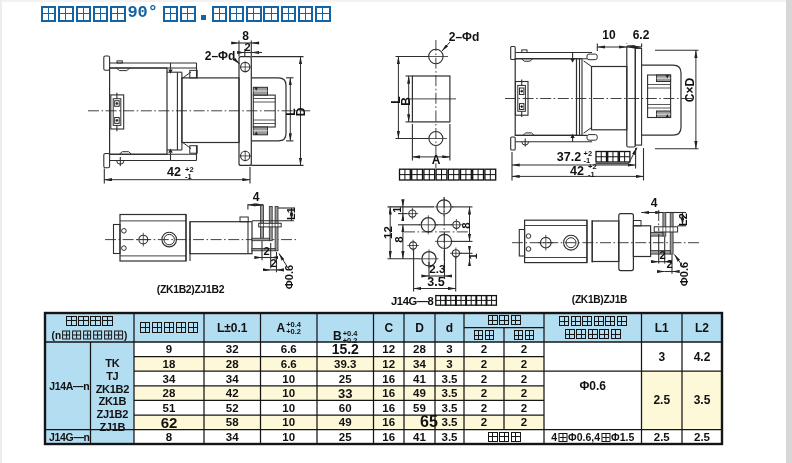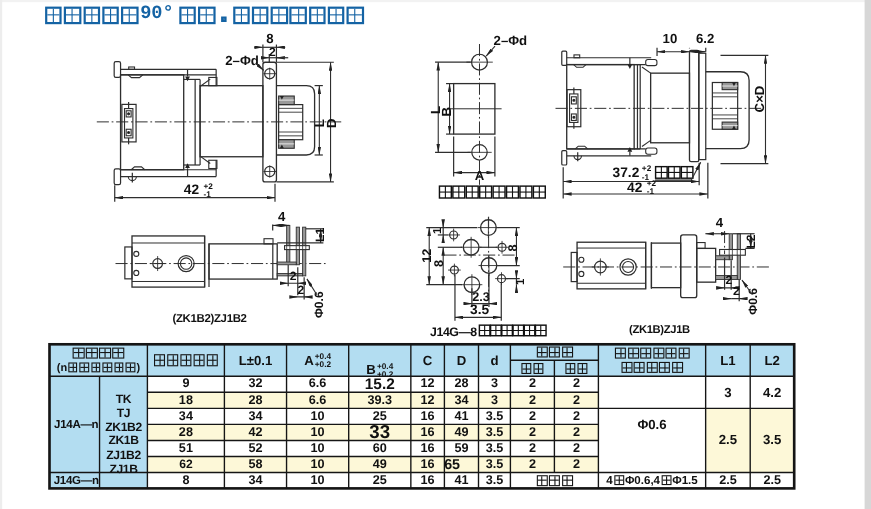--- a/index.html
+++ b/index.html
@@ -527,56 +527,56 @@
     <div class="t" style="left:112.3px;top:388.6px;font-size:11px;letter-spacing:-0.3px">ZK1B2</div>
     <div class="t" style="left:112.3px;top:401.4px;font-size:11px;letter-spacing:-0.3px">ZK1B</div>
     <div class="t" style="left:112.3px;top:414.2px;font-size:11px;letter-spacing:-0.3px">ZJ1B2</div>
     <div class="t" style="left:112.3px;top:427px;font-size:11px;letter-spacing:-0.3px">ZJ1B</div>
     <div class="t" style="left:69.3px;top:436.8px;font-size:10.5px;letter-spacing:-0.3px">J14G—n</div>
     <div class="t" style="left:169.0px;top:349.3px;font-size:11.5px">9</div>
     <div class="t" style="left:169.0px;top:363.9px;font-size:11.5px">18</div>
     <div class="t" style="left:169.0px;top:378.5px;font-size:11.5px">34</div>
     <div class="t" style="left:169.0px;top:393.1px;font-size:11.5px">28</div>
     <div class="t" style="left:169.0px;top:407.7px;font-size:11.5px">51</div>
-    <div class="t" style="left:169.0px;top:422.3px;font-size:11px">62</div>
+    <div class="t" style="left:169.0px;top:422.3px;font-size:15px">62</div>
     <div class="t" style="left:169.0px;top:436.8px;font-size:11.5px">8</div>
     <div class="t" style="left:232.25px;top:349.3px;font-size:11.5px">32</div>
     <div class="t" style="left:232.25px;top:363.9px;font-size:11.5px">28</div>
     <div class="t" style="left:232.25px;top:378.5px;font-size:11.5px">34</div>
     <div class="t" style="left:232.25px;top:393.1px;font-size:11.5px">42</div>
     <div class="t" style="left:232.25px;top:407.7px;font-size:11.5px">52</div>
     <div class="t" style="left:232.25px;top:422.3px;font-size:11.5px">58</div>
     <div class="t" style="left:232.25px;top:436.8px;font-size:11.5px">34</div>
     <div class="t" style="left:288.75px;top:349.3px;font-size:11.5px">6.6</div>
     <div class="t" style="left:288.75px;top:363.9px;font-size:11.5px">6.6</div>
     <div class="t" style="left:288.75px;top:378.5px;font-size:11.5px">10</div>
     <div class="t" style="left:288.75px;top:393.1px;font-size:11.5px">10</div>
     <div class="t" style="left:288.75px;top:407.7px;font-size:11.5px">10</div>
     <div class="t" style="left:288.75px;top:422.3px;font-size:11.5px">10</div>
     <div class="t" style="left:288.75px;top:436.8px;font-size:11.5px">10</div>
     <div class="t" style="left:345.25px;top:349.3px;font-size:14px">15.2</div>
     <div class="t" style="left:345.25px;top:363.9px;font-size:11.5px">39.3</div>
     <div class="t" style="left:345.25px;top:378.5px;font-size:11.5px">25</div>
-    <div class="t" style="left:345.25px;top:393.1px;font-size:17px">33</div>
+    <div class="t" style="left:345.25px;top:393.1px;font-size:13px">33</div>
     <div class="t" style="left:345.25px;top:407.7px;font-size:11.5px">60</div>
     <div class="t" style="left:345.25px;top:422.3px;font-size:11.5px">49</div>
     <div class="t" style="left:345.25px;top:436.8px;font-size:11.5px">25</div>
     <div class="t" style="left:388.75px;top:349.3px;font-size:11.5px">12</div>
     <div class="t" style="left:388.75px;top:363.9px;font-size:11.5px">12</div>
     <div class="t" style="left:388.75px;top:378.5px;font-size:11.5px">16</div>
     <div class="t" style="left:388.75px;top:393.1px;font-size:11.5px">16</div>
     <div class="t" style="left:388.75px;top:407.7px;font-size:11.5px">16</div>
     <div class="t" style="left:388.75px;top:422.3px;font-size:11.5px">16</div>
     <div class="t" style="left:388.75px;top:436.8px;font-size:11.5px">16</div>
     <div class="t" style="left:419.5px;top:349.3px;font-size:11.5px">28</div>
     <div class="t" style="left:419.5px;top:363.9px;font-size:11.5px">34</div>
     <div class="t" style="left:419.5px;top:378.5px;font-size:11.5px">41</div>
     <div class="t" style="left:419.5px;top:393.1px;font-size:11.5px">49</div>
     <div class="t" style="left:419.5px;top:407.7px;font-size:11.5px">59</div>
-    <div class="t" style="left:411px;top:422.3px;font-size:13px">65</div>
+    <div class="t" style="left:429px;top:422.3px;font-size:16px">65</div>
     <div class="t" style="left:419.5px;top:436.8px;font-size:11.5px">41</div>
     <div class="t" style="left:449.5px;top:349.3px;font-size:11.5px">3</div>
     <div class="t" style="left:449.5px;top:363.9px;font-size:11.5px">3</div>
     <div class="t" style="left:449.5px;top:378.5px;font-size:11.5px">3.5</div>
     <div class="t" style="left:449.5px;top:393.1px;font-size:11.5px">3.5</div>
     <div class="t" style="left:449.5px;top:407.7px;font-size:11.5px">3.5</div>
     <div class="t" style="left:449.5px;top:422.3px;font-size:11.5px">3.5</div>
     <div class="t" style="left:449.5px;top:436.8px;font-size:11.5px">3.5</div>
     <div class="t" style="left:484.0px;top:349.3px;font-size:11.5px">2</div>
     <div class="t" style="left:524.0px;top:349.3px;font-size:11.5px">2</div>

